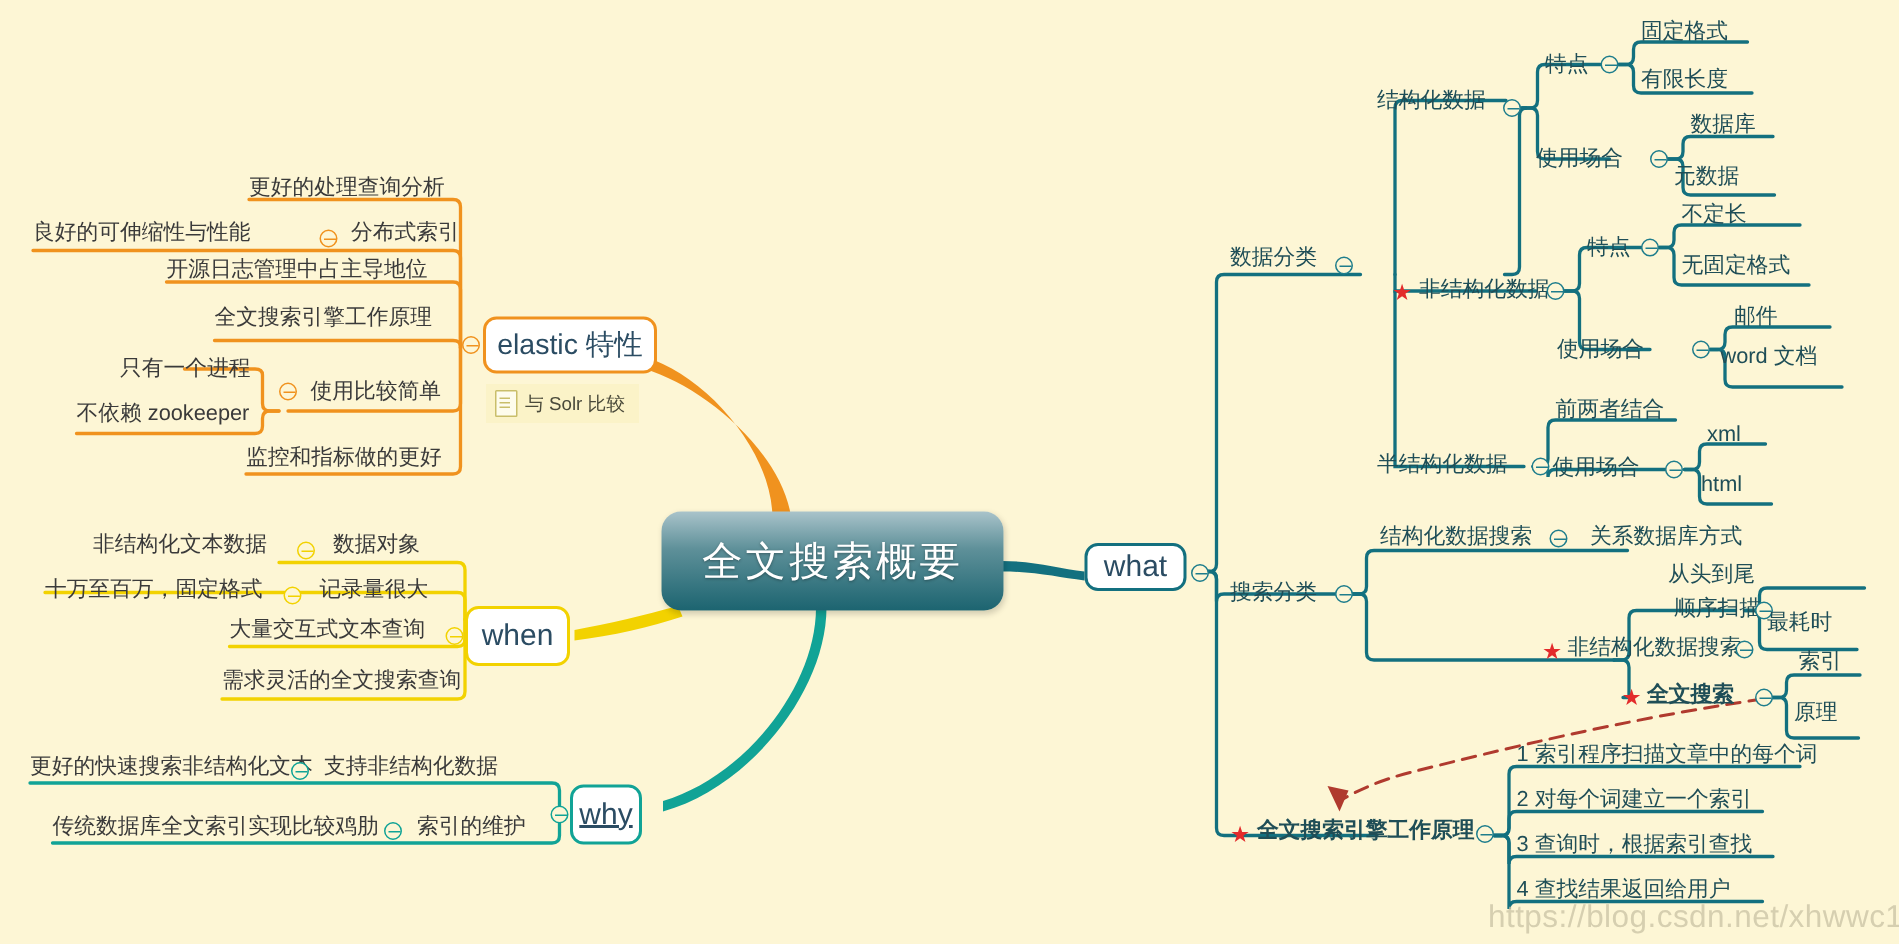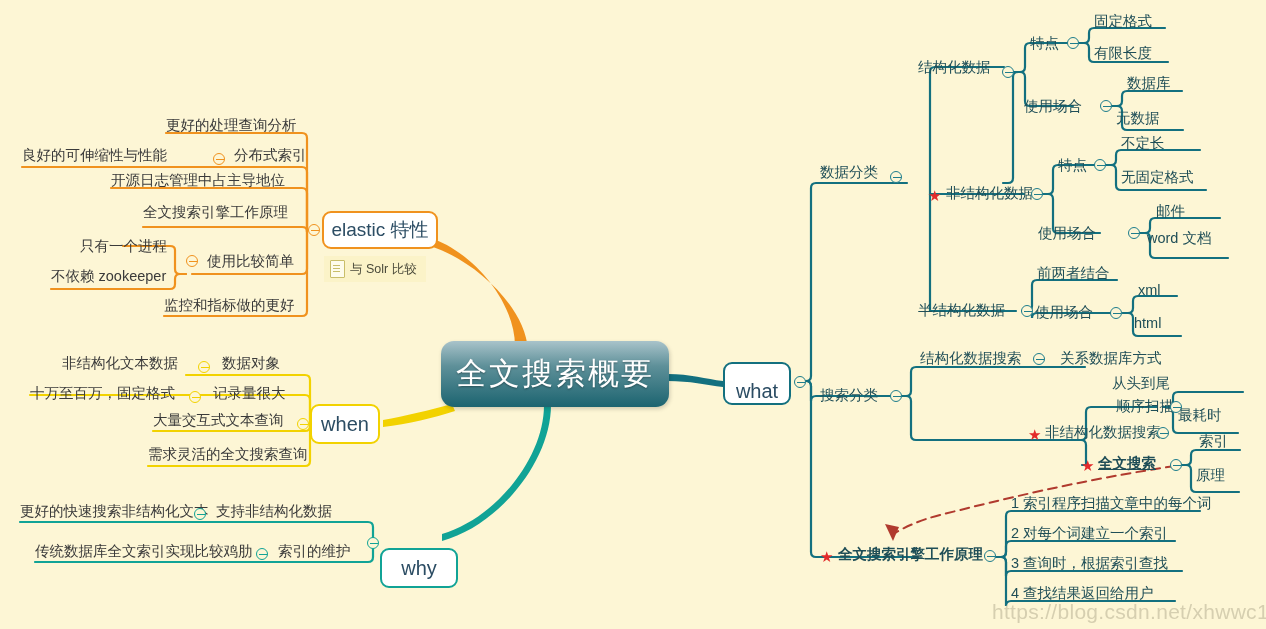--- a/index.html
+++ b/index.html
@@ -44,21 +44,21 @@
   .toggle.t-green{border:1.3px solid #11A396;}
   .toggle.t-green::after{background:#11A396;}
 
   
   #root-node{
     position:absolute;left:441px;top:341px;width:228px;height:66px;
     border-radius:13px;
     background:linear-gradient(180deg,#A9C3CA 0%,#5E9099 38%,#1C6470 100%);
     box-shadow:1px 2px 4px rgba(0,0,0,.18);
     display:flex;align-items:center;justify-content:center;
-    color:#FFFFFF;font-size:31px;letter-spacing:2px;
+    color:#FFFFFF;font-size:27px;letter-spacing:2px;
     text-shadow:0 1px 2px rgba(0,0,0,.35);
   }
 
   
   .pill{
     position:absolute;
     background:#FFFFFF;
     border-radius:9px;
     display:flex;align-items:center;justify-content:center;
     font-size:20px;
@@ -210,26 +210,26 @@
   <div id="note-solr">
     <span class="doc-ico"></span>
     <span>与 Solr 比较</span>
   </div>
 
   <div class="pill yellow" style="left:310px;top:404px;width:70px;height:40px;">
     <span>when</span>
   </div>
   <div class="toggle t-yellow" style="left:297px;top:418px;"></div>
 
-  <div class="pill green" style="left:380px;top:548px;width:78px;height:40px;">
+  <div class="pill green" style="left:380px;top:523px;width:48px;height:40px;text-decoration:underline;">
     <span>why</span>
   </div>
   <div class="toggle t-green" style="left:367px;top:537px;"></div>
 
-  <div class="pill teal" style="left:723px;top:362px;width:68px;height:43px;align-items:flex-end;">
+  <div class="pill teal" style="left:723px;top:362px;width:68px;height:32px;">
     <span>what</span>
   </div>
   <div class="toggle t-teal" style="left:794px;top:376px;"></div>
 
   <div class="node" style="left:166px;top:118px;">更好的处理查询分析</div>
 
   <div class="node" style="left:22px;top:148px;">良好的可伸缩性与性能</div>
   <div class="toggle t-orange" style="left:213px;top:153px;"></div>
   <div class="node" style="left:234px;top:148px;">分布式索引</div>
 

